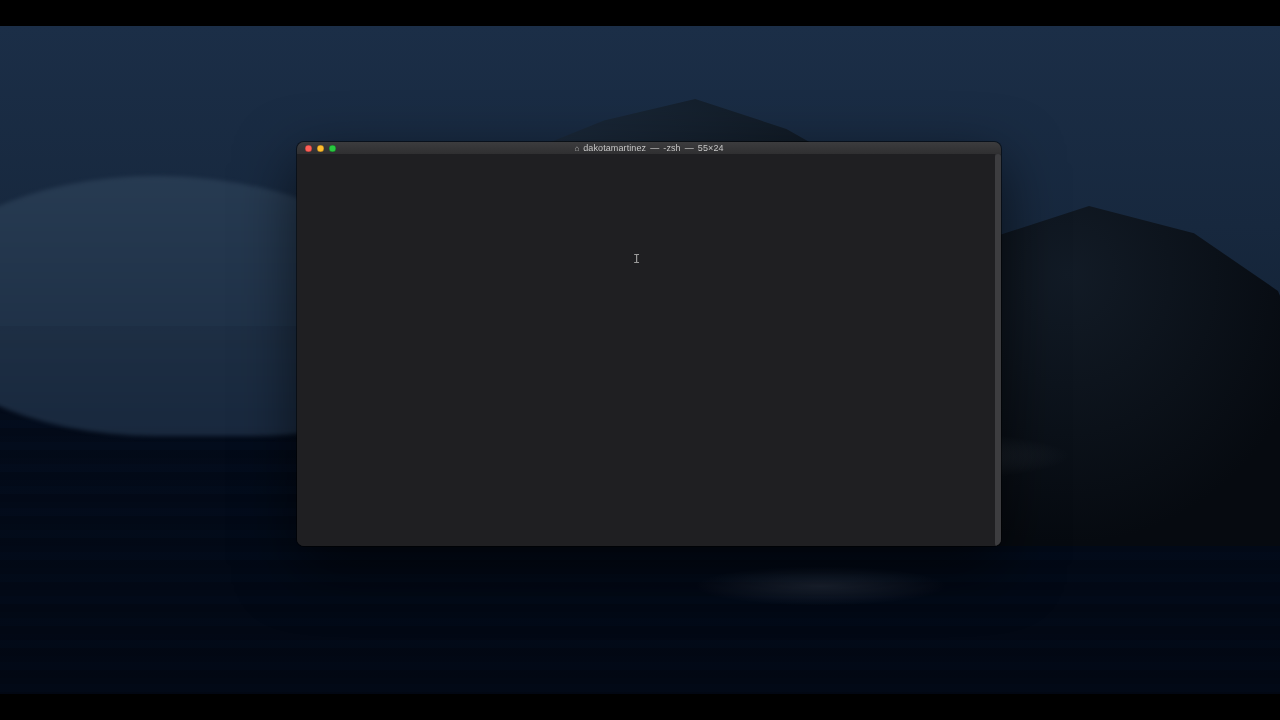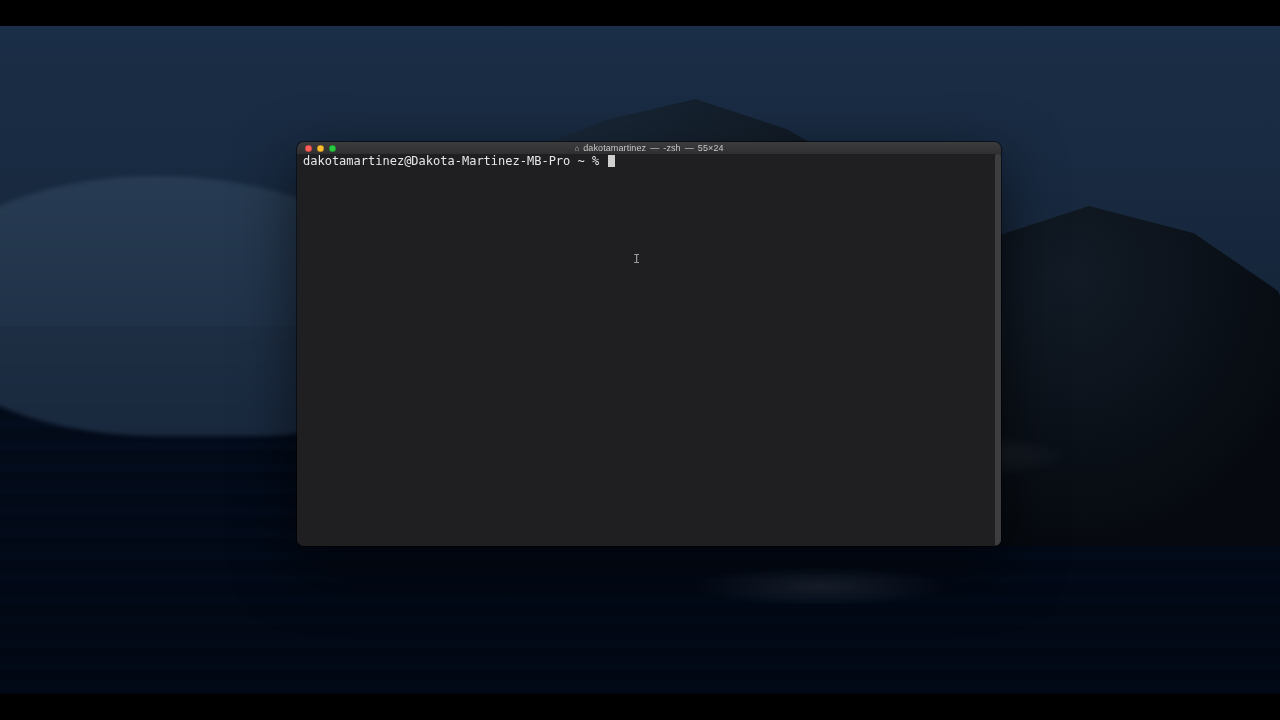--- a/index.html
+++ b/index.html
@@ -221,24 +221,20 @@
         <span class="home-icon">⌂</span>
         <span class="title-text">dakotamartinez</span>
         <span class="title-text"> — </span>
         <span class="title-text">-zsh</span>
         <span class="title-text"> — </span>
         <span class="title-text">55×24</span>
       </div>
     </div>
 
     <div class="terminal-body">
-      <div class="prompt-line">
-        <span>dakotamartinez@Dakota-Martinez-MB-Pro ~ % </span>
-        <span class="cursor-block"></span>
-      </div>
 
       <span class="ibeam-caret">I</span>
     </div>
 
     <div class="term-scrollbar">
       <div class="term-scrollbar-thumb"></div>
     </div>
 
   </div>
 </div>

